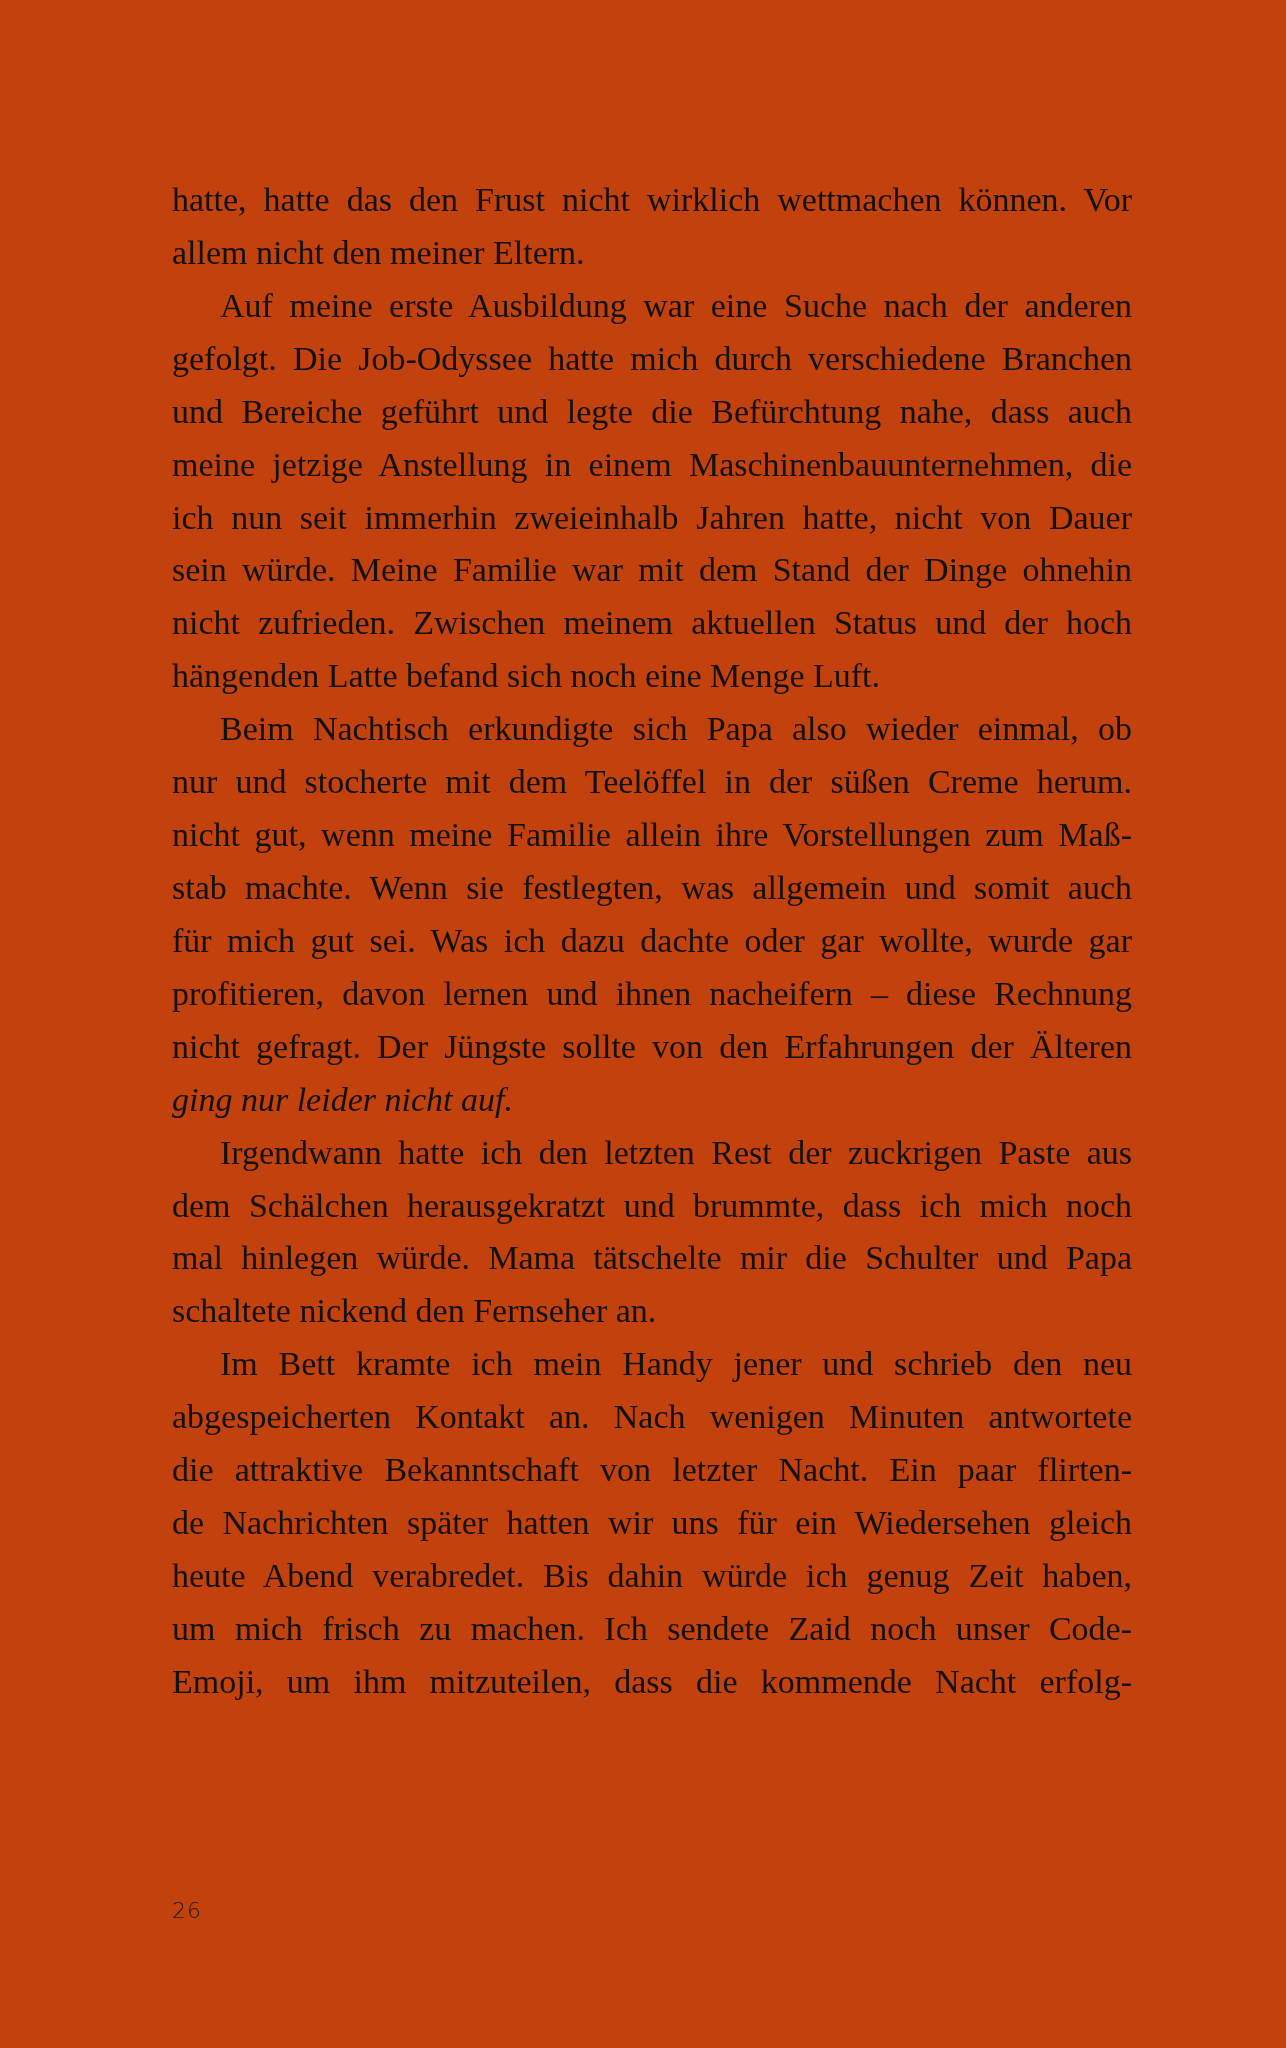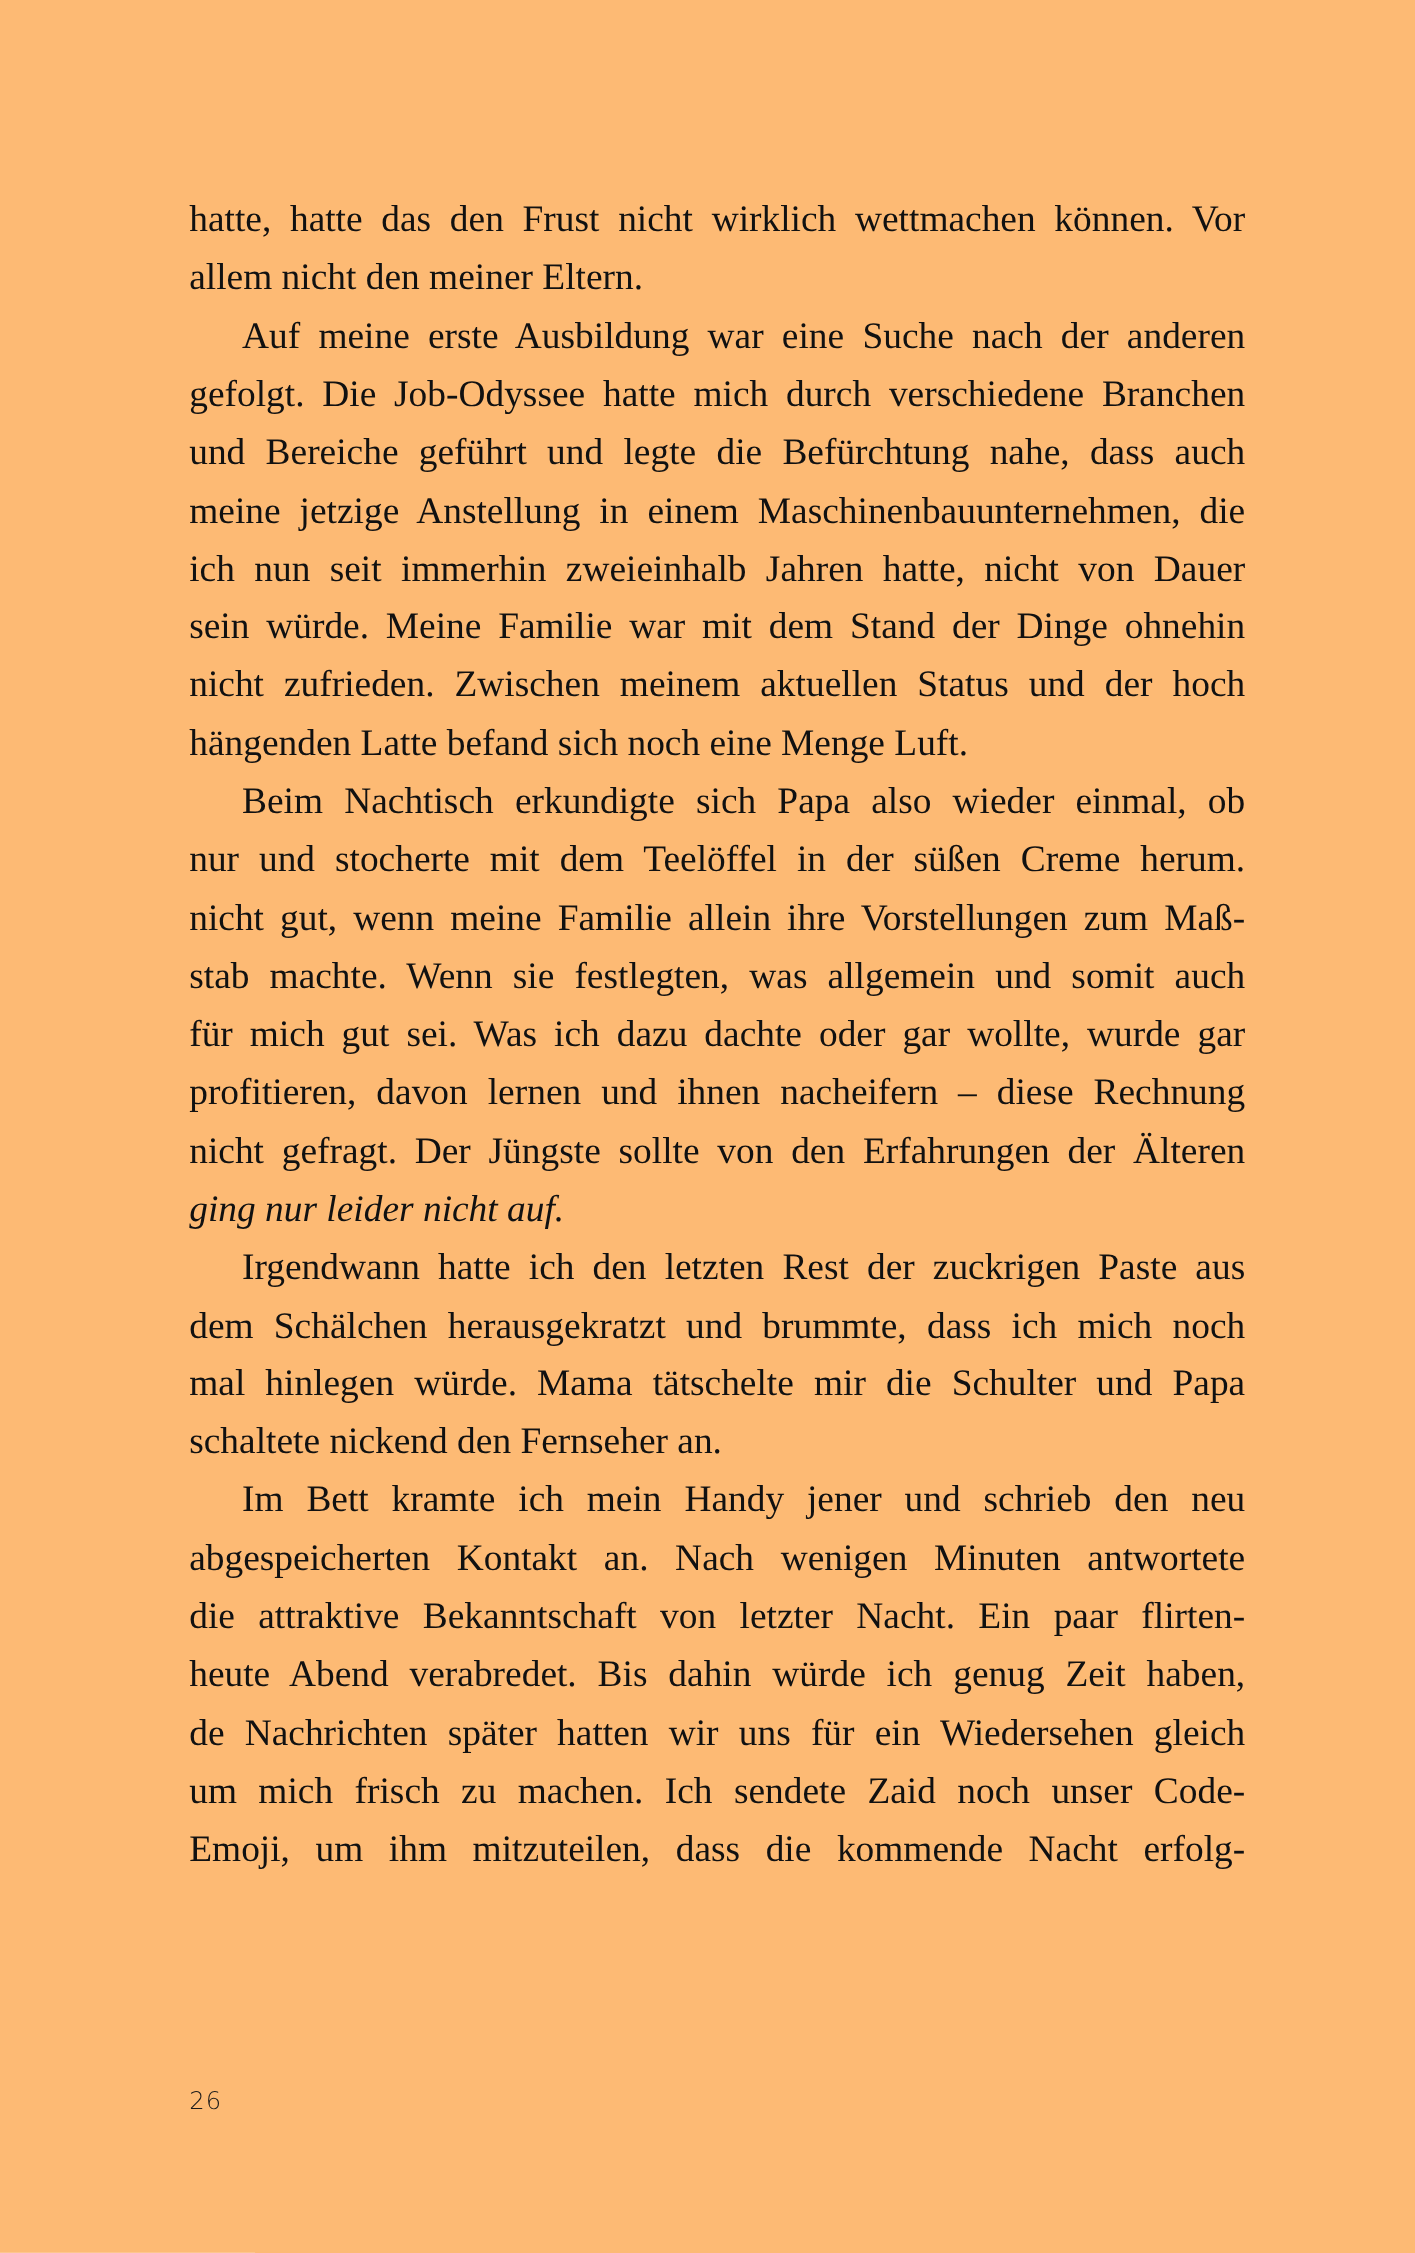--- a/index.html
+++ b/index.html
@@ -12,21 +12,21 @@
     height: 2048px;
     position: relative;
     overflow: hidden;
   }
   .page {
     position: absolute;
     left: 0;
     top: 0;
     width: 1286px;
     height: 2048px;
-    background: #fdba74;
+    background: #c2410c;
   }
   .text-block {
     position: absolute;
     left: 172px;
     top: 174px;
     width: 960px;
     font-family: "Liberation Serif", serif;
     font-size: 34px;
     color: #111111;
     -webkit-font-smoothing: antialiased;
@@ -89,20 +89,20 @@
       <div class="paragraph">
         <div class="line indent"><span style="white-space: nowrap; word-spacing: 0px;">Irgendwann hatte ich den letzten Rest der zuckrigen Paste aus</span></div>
         <div class="line"><span style="white-space: nowrap; word-spacing: 0px;">dem Schälchen herausgekratzt und brummte, dass ich mich noch</span></div>
         <div class="line"><span style="white-space: nowrap; word-spacing: 0px;">mal hinlegen würde. Mama tätschelte mir die Schulter und Papa</span></div>
         <div class="line last"><span style="white-space: nowrap;">schaltete nickend den Fernseher an.</span></div>
       </div>
       <div class="paragraph">
         <div class="line indent"><span style="white-space: nowrap; word-spacing: 0px;">Im Bett kramte ich mein Handy jener und schrieb den neu</span></div>
         <div class="line"><span style="white-space: nowrap; word-spacing: 0px;">abgespeicherten Kontakt an. Nach wenigen Minuten antwortete</span></div>
         <div class="line"><span style="white-space: nowrap; word-spacing: 0px;">die attraktive Bekanntschaft von letzter Nacht. Ein paar flirten-</span></div>
+        <div class="line"><span style="white-space: nowrap; word-spacing: 0px;">de Nachrichten später hatten wir uns für ein Wiedersehen gleich</span></div>
         <div class="line"><span style="white-space: nowrap; word-spacing: 0px;">heute Abend verabredet. Bis dahin würde ich genug Zeit haben,</span></div>
-        <div class="line"><span style="white-space: nowrap; word-spacing: 0px;">de Nachrichten später hatten wir uns für ein Wiedersehen gleich</span></div>
         <div class="line"><span style="white-space: nowrap; word-spacing: 0px;">um mich frisch zu machen. Ich sendete Zaid noch unser Code-</span></div>
         <div class="line"><span style="white-space: nowrap; word-spacing: 0px;">Emoji, um ihm mitzuteilen, dass die kommende Nacht erfolg-</span></div>
       </div>
     </div>
   <div class="page-number">26</div>
 </div>
 
 </body></html>

